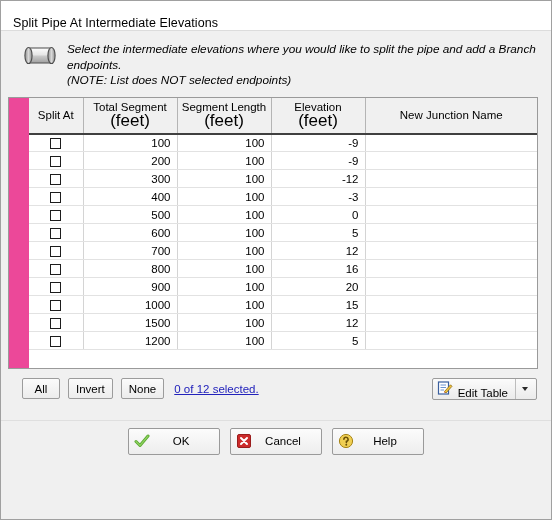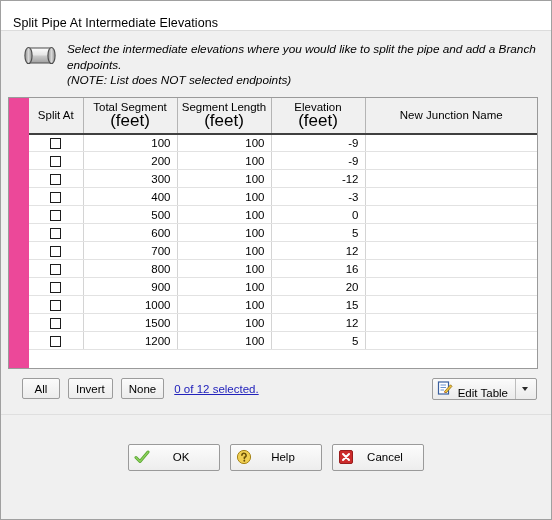--- a/index.html
+++ b/index.html
@@ -194,22 +194,22 @@
   .caret {
     width: 0; height: 0;
     border-left: 3.5px solid transparent;
     border-right: 3.5px solid transparent;
     border-top: 4px solid #2a2a2a;
   }
 
   
   .footer {
     border-top: 1px solid #dfdfdf;
-    margin-top: 14px;
-    padding-top: 29px;
+    margin-top: 20px;
+    padding-top: 7px;
     display: flex;
     justify-content: center;
     align-items: flex-start;
     gap: 10px;
     flex: 1 1 auto;
     background: #f0f0f0;
   }
   .dlg-btn {
     width: 92px;
     height: 27px;
@@ -424,32 +424,32 @@
           <polyline points="2,8.5 6,12.5 14,3" fill="none" stroke="#5aa832" stroke-width="3" stroke-linecap="round" stroke-linejoin="round"></polyline>
           <polyline points="2,8.5 6,12.5 14,3" fill="none" stroke="#8ed15e" stroke-width="1.2" stroke-linecap="round" stroke-linejoin="round"></polyline>
         </svg>
       </span>
       <span class="txt">OK</span>
     </button>
 
     <button class="dlg-btn">
       <span class="ico">
         <svg width="16" height="16" viewBox="0 0 16 16">
+          <rect x="1.5" y="1.5" width="13" height="13" rx="1.5" fill="#cc2b2b" stroke="#9a1d1d" stroke-width="1"></rect>
+          <path d="M5 5 L11 11 M11 5 L5 11" stroke="#ffffff" stroke-width="2" stroke-linecap="round"></path>
+        </svg>
+      </span>
+      <span class="txt">Cancel</span>
+    </button>
+
+    <button class="dlg-btn">
+      <span class="ico">
+        <svg width="16" height="16" viewBox="0 0 16 16">
           <circle cx="8" cy="8" r="6.6" fill="#f0cf53" stroke="#a68417" stroke-width="1"></circle>
           <path d="M5.9 6.2 a2.1 2.1 0 1 1 2.5 2.2 v1.2" fill="none" stroke="#6b5208" stroke-width="1.6" stroke-linecap="round"></path>
           <circle cx="8.3" cy="11.7" r="0.95" fill="#6b5208"></circle>
         </svg>
       </span>
       <span class="txt">Help</span>
     </button>
-
-    <button class="dlg-btn">
-      <span class="ico">
-        <svg width="16" height="16" viewBox="0 0 16 16">
-          <rect x="1.5" y="1.5" width="13" height="13" rx="1.5" fill="#cc2b2b" stroke="#9a1d1d" stroke-width="1"></rect>
-          <path d="M5 5 L11 11 M11 5 L5 11" stroke="#ffffff" stroke-width="2" stroke-linecap="round"></path>
-        </svg>
-      </span>
-      <span class="txt">Cancel</span>
-    </button>
   </div>
 
 </div>
 
 </body></html>

